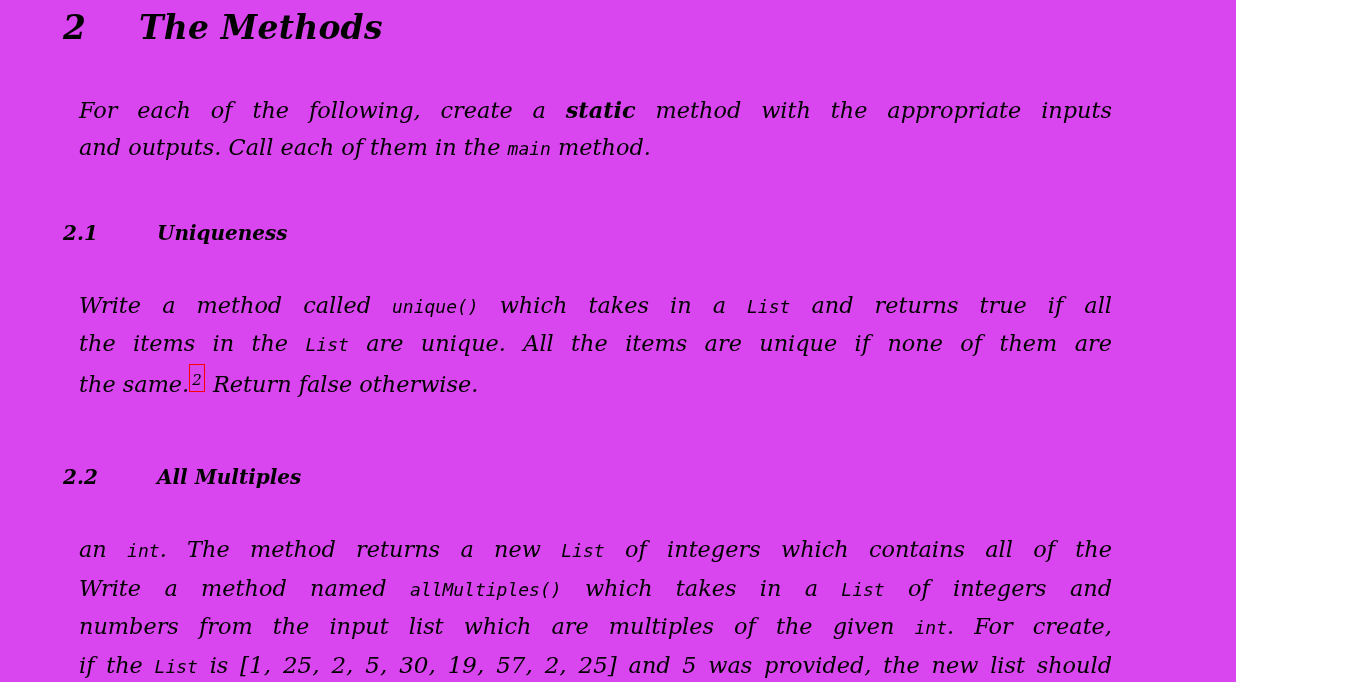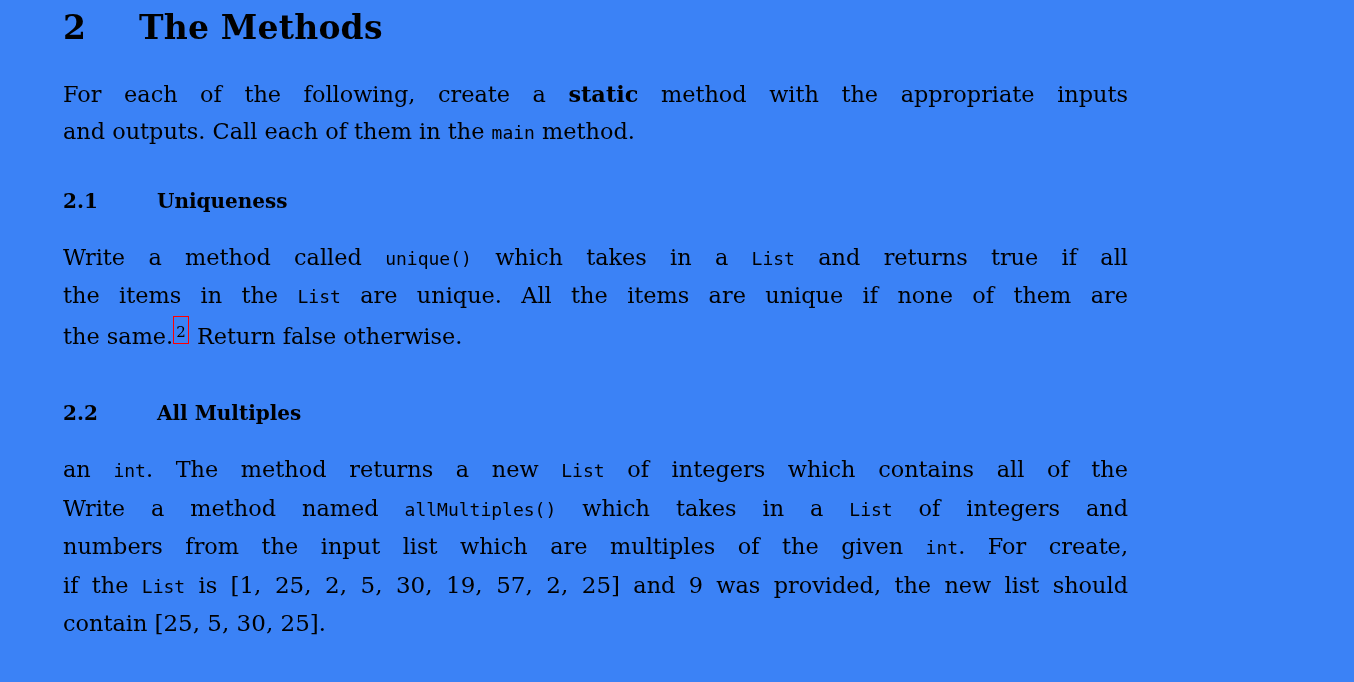--- a/index.html
+++ b/index.html
@@ -9,23 +9,24 @@
   }
   body {
     width: 1354px;
     height: 682px;
     font-family: "DejaVu Serif", "Liberation Serif", serif;
     color: #000000;
     overflow: hidden;
   }
   .page {
     position: relative;
-    width: 1354px;
+    width: 1236px;
     height: 682px;
-    background: #3b82f6;
+    background: #d946ef;
+    font-style: italic;
   }
   .content {
     position: absolute;
     left: 63px;
     top: 0px;
     width: 1065px;
   }
 
   
   .h-section {
@@ -48,21 +49,21 @@
     margin: 0;
     white-space: pre;
   }
   .h-sub .num { display: inline-block; width: 94px; }
 
   
   .para {
     font-size: 22.4px;
     line-height: 37.5px;
     text-align: justify;
-    margin: 0;
+    margin: 16px;
   }
   .ln {
     display: block;
     text-align: justify;
     text-align-last: justify;
     white-space: normal;
   }
   .ln.last {
     text-align: left;
     text-align-last: left;
@@ -134,18 +135,18 @@
     <div class="sp-para-sub2"></div>
 
     <h2 class="h-sub"><span class="num">2.2</span><span>All Multiples</span></h2>
 
     <div class="sp-sub-para"></div>
 
     <p class="para">
       <span class="ln"><span>an </span><code>int</code><span>.  The method returns a new </span><code>List</code><span> of integers which contains all of the</span></span>
       <span class="ln"><span>Write a method named </span><code>allMultiples()</code><span> which takes in a </span><code>List</code><span> of integers and</span></span>
       <span class="ln"><span>numbers from the input list which are multiples of the given </span><code>int</code><span>.  For create,</span></span>
-      <span class="ln"><span>if the </span><code>List</code><span> is </span><span class="mathlist">[1, 25, 2, 5, 30, 19, 57, 2, 25]</span><span> and 9 was provided, the new list should</span></span>
+      <span class="ln"><span>if the </span><code>List</code><span> is </span><span class="mathlist">[1, 25, 2, 5, 30, 19, 57, 2, 25]</span><span> and 5 was provided, the new list should</span></span>
       <span class="ln last"><span>contain </span><span class="mathlist">[25, 5, 30, 25]</span><span>.</span></span>
     </p>
 
   </div>
 </div>
 
 </body></html>

